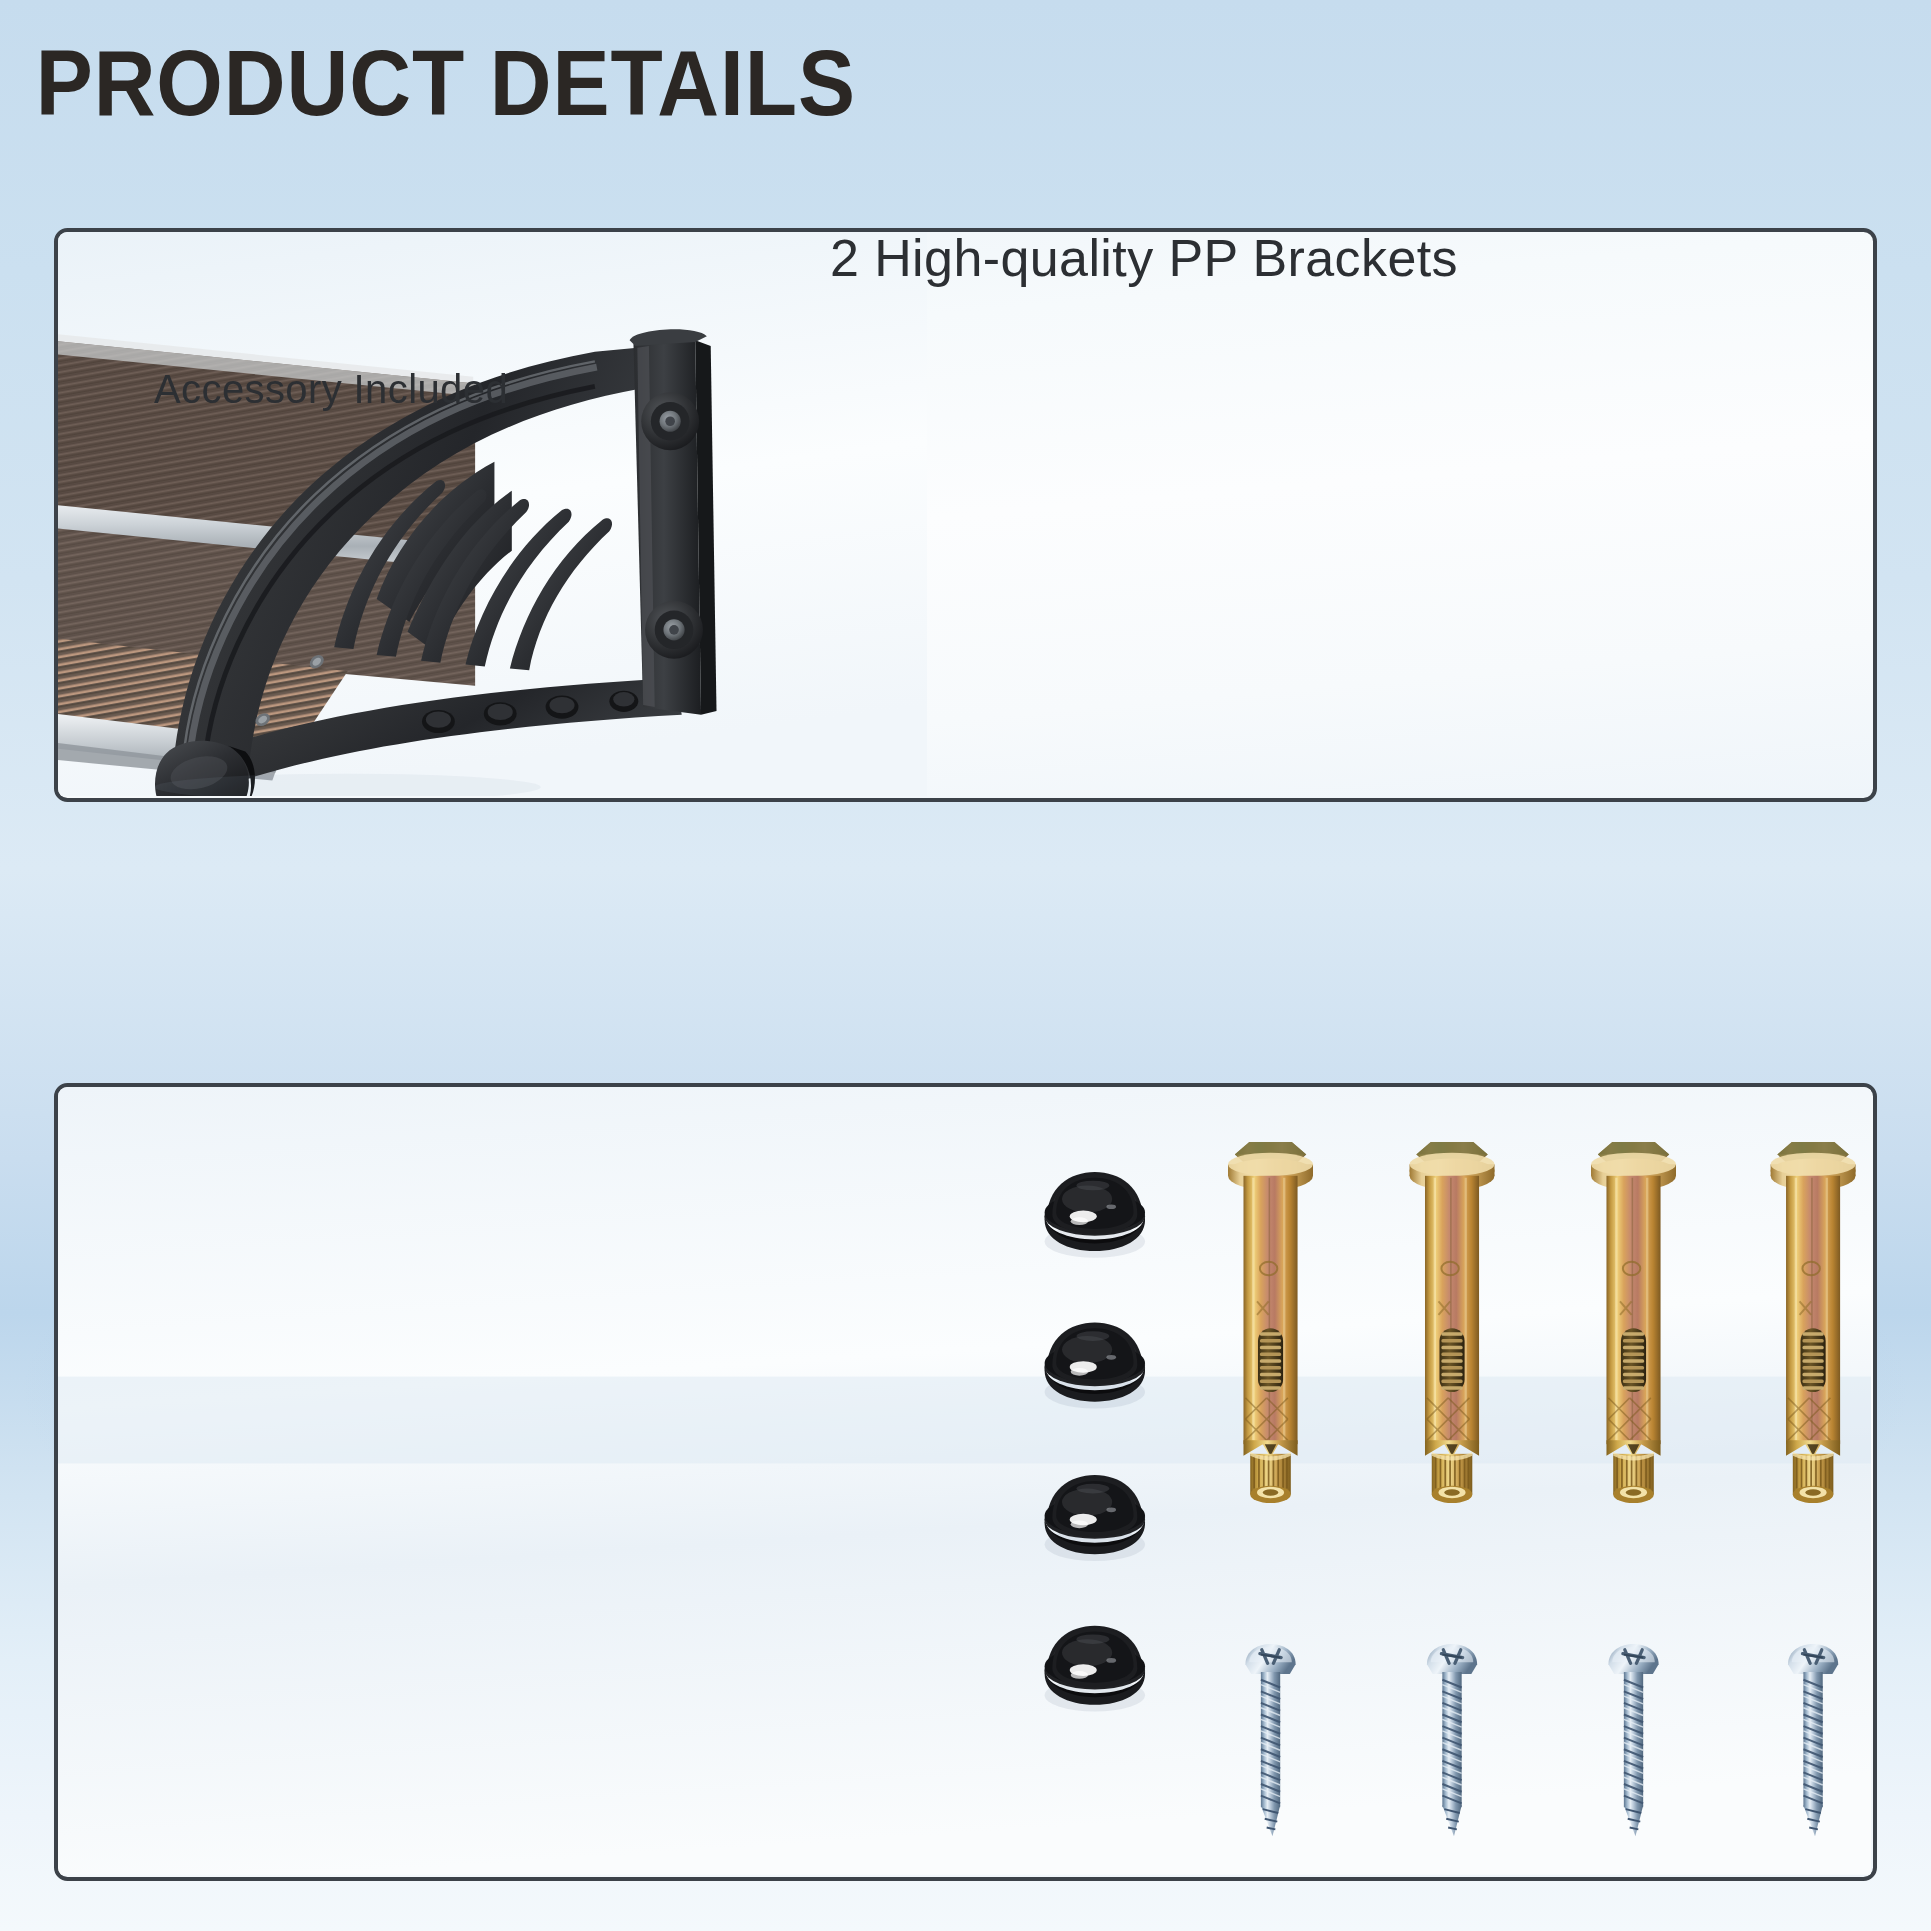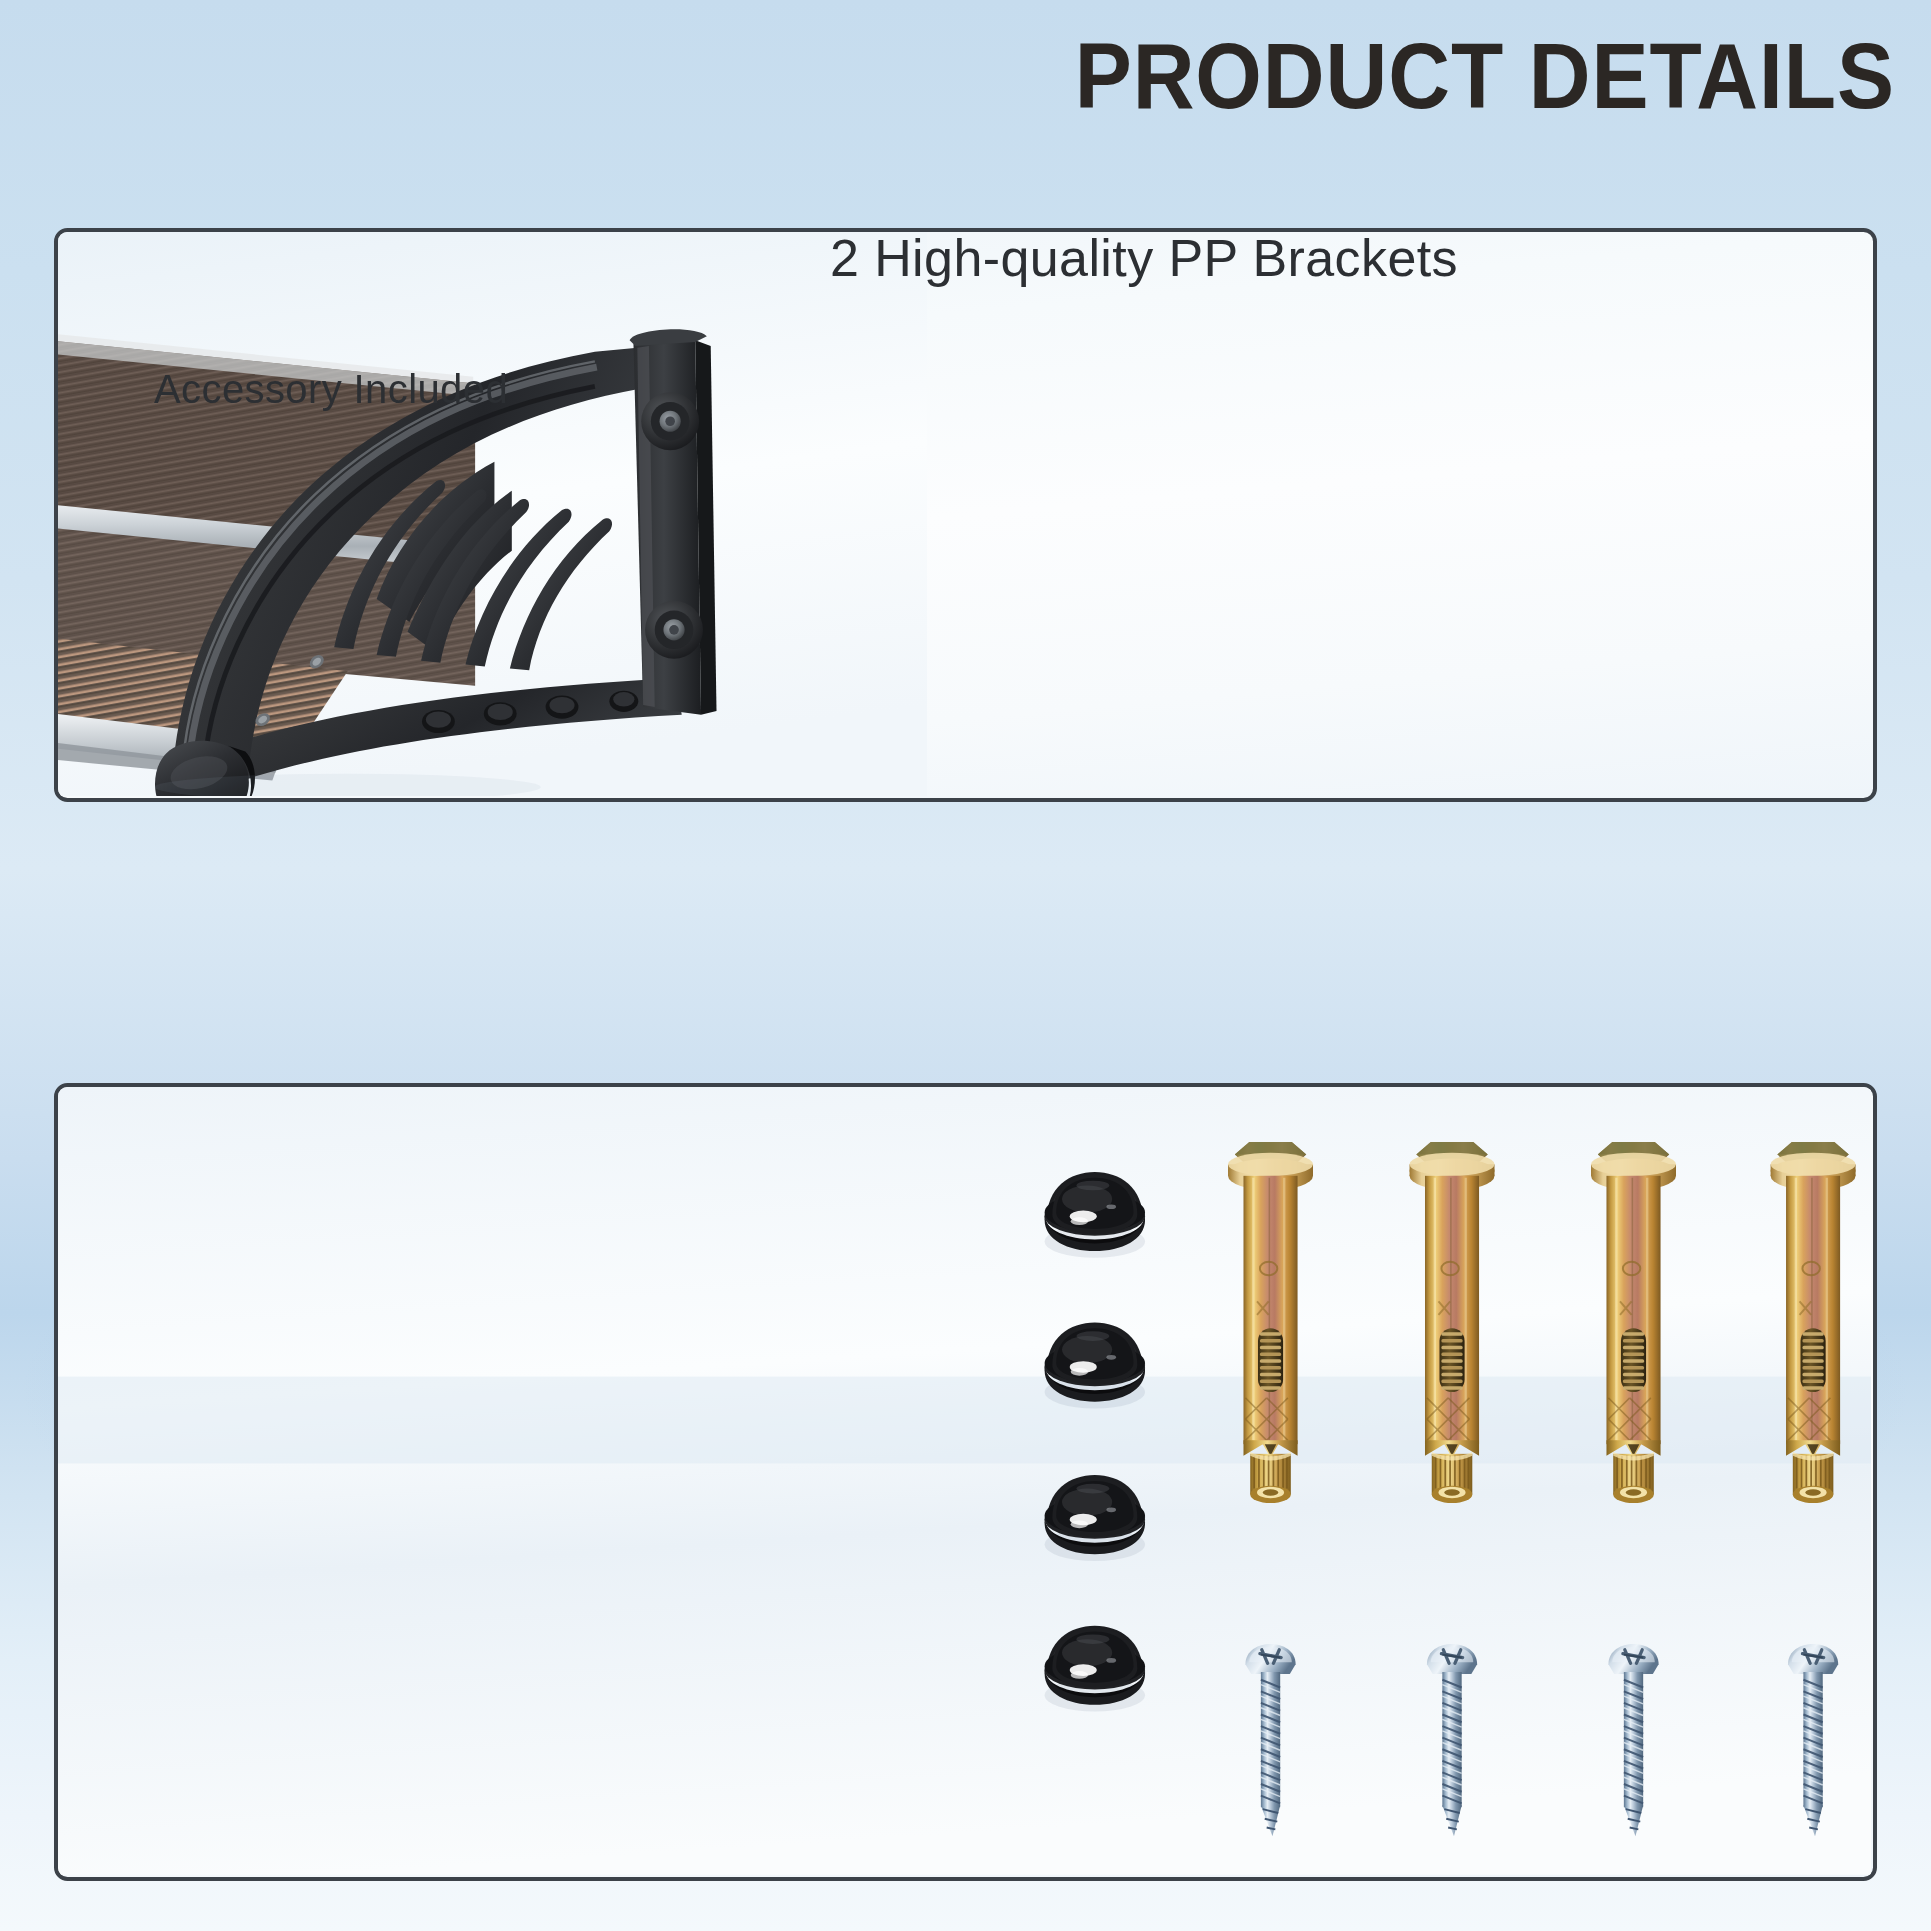--- a/index.html
+++ b/index.html
@@ -17,21 +17,21 @@
         #dceaf5 45%,
         #c9ddef 60%,
         #bcd6ec 68%,
         #cfe2f1 76%,
         #e3eff8 86%,
         #eef5fb 94%,
         #f4f9fc 100%);
   }
 
   
-  .title-wrap { position:absolute; left:0; top:28px; width:1931px; text-align:right; }
+  .title-wrap { position:absolute; left:0; top:35px; width:1931px; text-align:left; }
   .title {
     display:inline-block;
     font-family:"Liberation Sans Narrow","Liberation Sans",sans-serif;
     font-weight:bold; font-size:93px; line-height:1.05;
     letter-spacing:1px; color:#2b2724;
     transform:scaleX(0.92); transform-origin:center;
   }
 
   
   .panel {

